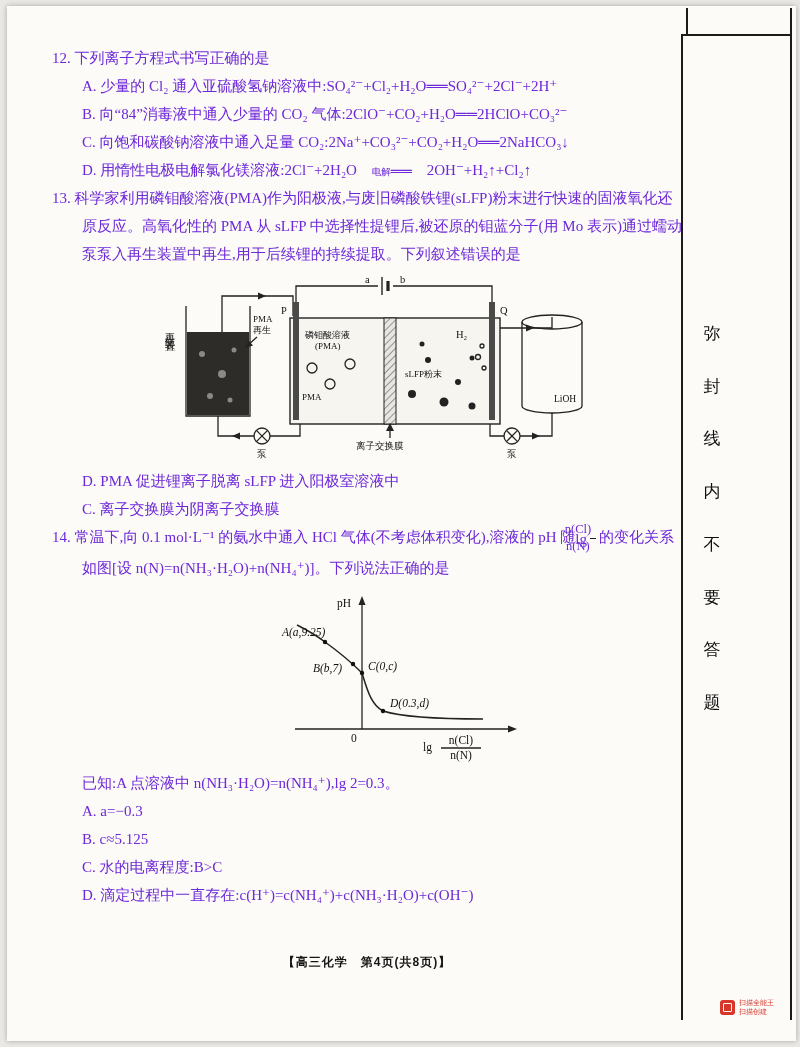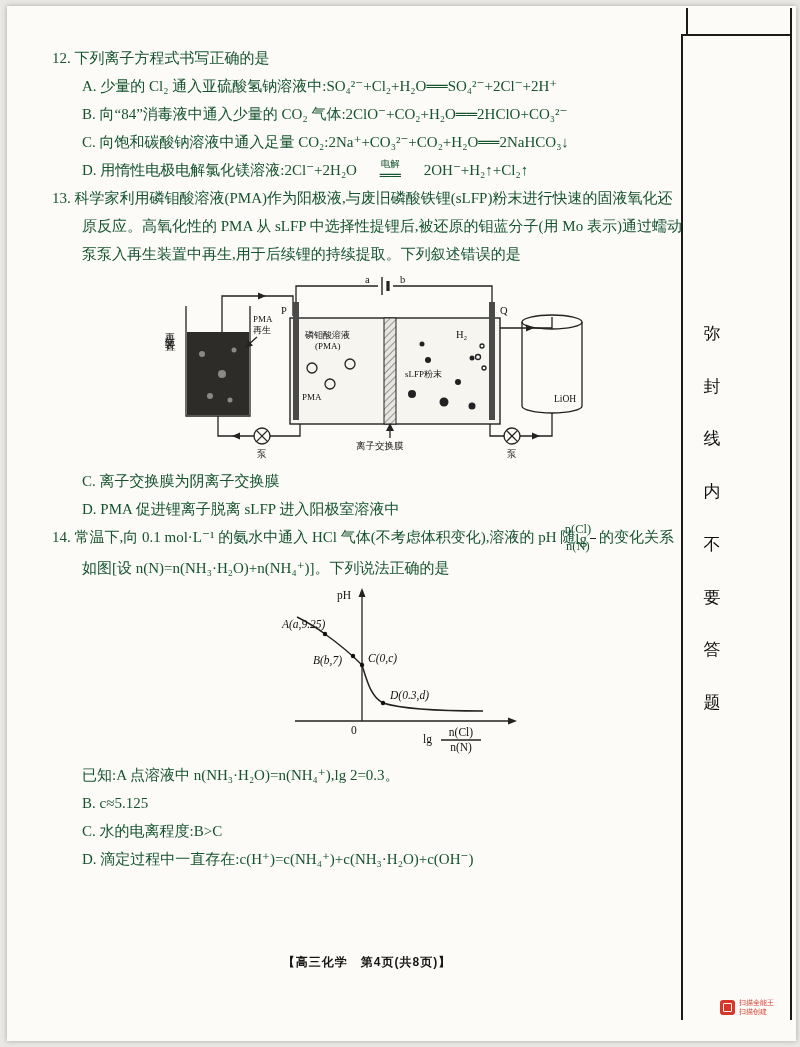--- a/index.html
+++ b/index.html
@@ -1,40 +1,40 @@
 <!DOCTYPE html>
 <html><head>
 <meta charset="utf-8">
 <style>
   html,body{margin:0;padding:0}
   body{width:800px;height:1047px;background:#c9c8c5;font-family:"Liberation Serif","DejaVu Serif",serif;color:#151515;}
   .scan{position:relative;width:800px;height:1047px;background:#e9e8e4;overflow:hidden}
   .page{position:absolute;left:7px;top:6px;width:789px;height:1035px;background:#fcfbf7;box-shadow:0 0 5px rgba(0,0,0,.28)}
-  .content{position:absolute;left:45px;top:38px;width:630px;font-size:15px;line-height:28px;color:#14532d}
+  .content{position:absolute;left:45px;top:38px;width:630px;font-size:15px;line-height:28px;color:#6d28d9}
   .stem{padding-left:30px;text-indent:-30px}
   .opt{padding-left:30px}
-  .cond-eq{display:inline-flex;flex-direction:column;align-items:center;vertical-align:middle;line-height:1;margin:0 19px}
+  .cond-eq{display:inline-flex;flex-direction:row;align-items:center;vertical-align:middle;line-height:1;margin:0 11px}
   .cond-eq .cond{font-size:9.5px;margin-bottom:-2px}
   .cond-eq .bar{font-size:15px}
   .ifrac{display:inline-block;vertical-align:middle;text-align:center;line-height:1.1;font-size:12.5px;margin:0 3px}
   .ifrac .num{display:block;border-bottom:1.3px solid #222;padding:0 3px 1px}
   .ifrac .den{display:block;padding-top:1px}
   .ilg{vertical-align:middle}
   svg{overflow:visible}
   svg text{fill:#111;font-family:inherit}
   .ln{fill:none;stroke:#222;stroke-width:1.3}
   .curve{fill:none;stroke:#222;stroke-width:1.5}
   .t9{font-size:9px}
   .t95{font-size:9.5px}
   .t10{font-size:10.5px}
   .vert{writing-mode:vertical-rl;font-size:10.5px;letter-spacing:3px}
   .gt{font-size:11.5px}
   .gi{font-size:11.5px;font-style:italic}
   .diagram-wrap{margin:4px 0 0 108px}
-  .graph-wrap{margin:2px 0 0 225px}
+  .graph-wrap{margin:10px 0 0 225px}
   .footer{position:absolute;left:45px;top:948px;width:630px;text-align:center;font-size:12px;font-weight:700;font-family:"Liberation Sans","DejaVu Sans",sans-serif;letter-spacing:1px}
   .v1{position:absolute;left:681px;top:34px;width:2px;height:986px;background:#1b1b1b}
   .v2{position:absolute;left:790px;top:8px;width:2px;height:1012px;background:#1b1b1b}
   .h1{position:absolute;left:681px;top:34px;width:111px;height:2px;background:#1b1b1b}
   .tick{position:absolute;left:686px;top:8px;width:2px;height:26px;background:#1b1b1b}
   .seal{position:absolute;left:696px;top:322px;height:392px;width:32px;display:flex;flex-direction:column;justify-content:space-between;text-align:center;font-size:17px;color:#101010}
   .wm{position:absolute;left:720px;top:998px;display:flex;align-items:center;gap:4px}
   .wm-icon{width:15px;height:15px;background:#d9362a;border-radius:3px;position:relative;flex:0 0 auto}
   .wm-icon::after{content:"";position:absolute;inset:3px;border:1.5px solid #fff;border-radius:1px}
   .wm-text{font-size:7px;line-height:9px;color:#d9362a;font-family:"Liberation Sans","DejaVu Sans",sans-serif}
@@ -167,22 +167,22 @@
             </g>
             <g>
               <circle cx="352" cy="164" r="8" fill="#fcfbf7" stroke="#222" stroke-width="1.3"></circle>
               <line x1="346.4" y1="158.4" x2="357.6" y2="169.6" class="ln"></line>
               <line x1="346.4" y1="169.6" x2="357.6" y2="158.4" class="ln"></line>
             </g>
             <text x="347" y="185" class="t95">泵</text>
           </svg>
         </div>
 
+        <div class="opt">D. PMA 促进锂离子脱离 sLFP 进入阳极室溶液中</div>
         <div class="opt">C. 离子交换膜为阴离子交换膜</div>
-        <div class="opt">D. PMA 促进锂离子脱离 sLFP 进入阳极室溶液中</div>
       </section>
 
       <section>
         <div class="stem"><span>14. 常温下,向 0.1 mol·L⁻¹ 的氨水中通入 HCl 气体(不考虑体积变化),溶液的 pH 随</span><span class="ilg">lg</span><span class="ifrac"><span class="num">n(Cl)</span><span class="den">n(N)</span></span><span>的变化关系如图[设 n(N)=n(NH₃·H₂O)+n(NH₄⁺)]。下列说法正确的是</span></div>
 
         <div class="graph-wrap">
           <svg width="270" height="168" viewBox="0 0 270 168">
             <g>
               <line x1="85" y1="10" x2="85" y2="137" class="ln"></line>
               <polygon points="81.5,13 88.5,13 85,4" fill="#222"></polygon>
@@ -207,20 +207,21 @@
             <g>
               <text x="146" y="159" class="gt">lg</text>
               <text x="184" y="152" class="gt" text-anchor="middle">n(Cl)</text>
               <line x1="164" y1="156" x2="204" y2="156" class="ln"></line>
               <text x="184" y="167" class="gt" text-anchor="middle">n(N)</text>
             </g>
           </svg>
         </div>
 
         <div class="opt" style="padding-left:30px">已知:A 点溶液中 n(NH₃·H₂O)=n(NH₄⁺),lg 2=0.3。</div>
+        <div class="opt">A. a=−0.3</div>
         <div class="opt">B. c≈5.125</div>
         <div class="opt">C. 水的电离程度:B&gt;C</div>
         <div class="opt">D. 滴定过程中一直存在:c(H⁺)=c(NH₄⁺)+c(NH₃·H₂O)+c(OH⁻)</div>
       </section>
     </div>
 
     <div class="footer">【高三化学　第4页(共8页)】</div>
   </div>
 
   <div class="h1"></div>

